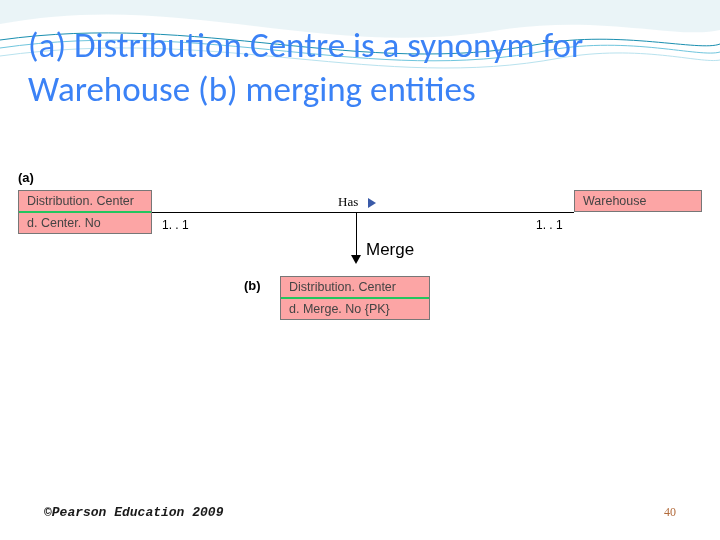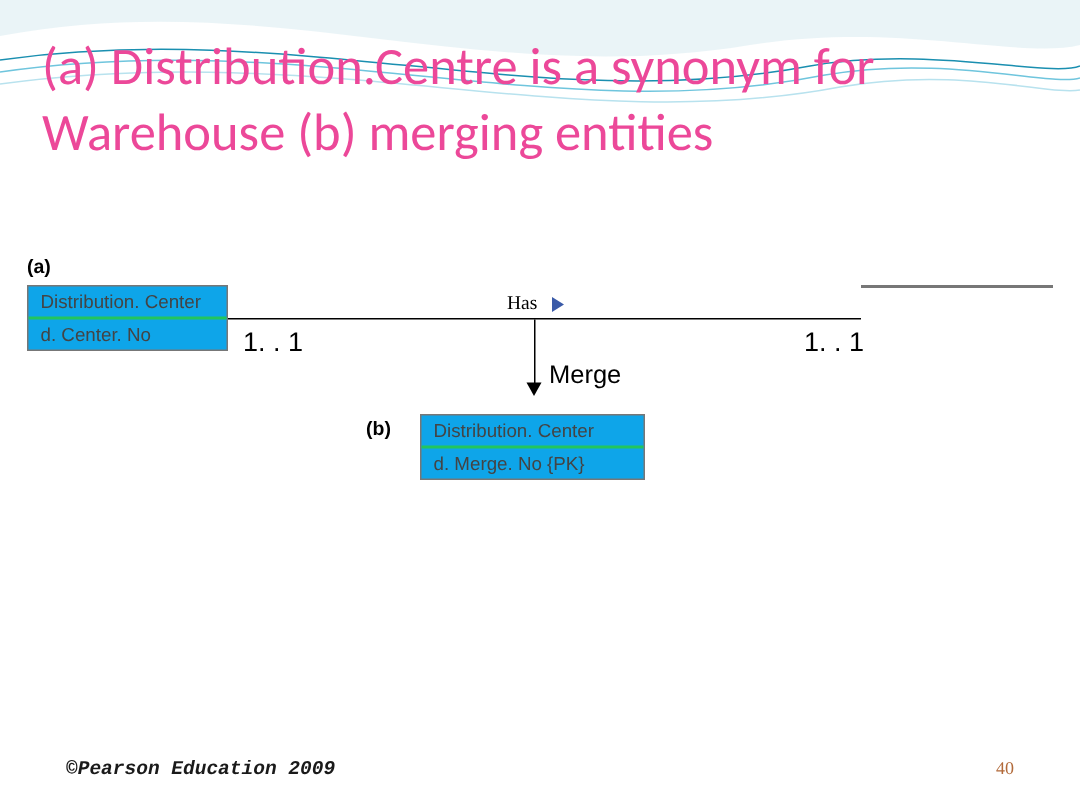--- a/index.html
+++ b/index.html
@@ -17,56 +17,56 @@
     width: 720px; height: 120px;
     pointer-events: none;
   }
   .title {
     position: absolute;
     top: 24px;
     left: 28px;
     right: 28px;
     font-size: 35px;
     line-height: 1.25;
-    color: #ec4899;
+    color: #3b82f6;
     font-weight: 400;
     font-family: Calibri, 'Segoe UI', sans-serif;
   }
   .diagram-area {
     position: absolute;
     top: 170px;
     left: 18px;
     right: 18px;
     font-family: Arial, Helvetica, sans-serif;
     font-size: 12px;
     color: #000;
   }
   .label-a, .label-b {
     font-weight: bold;
     font-size: 13px;
     position: absolute;
   }
   .entity {
     position: absolute;
     border: 1px solid #777;
-    background: #0ea5e9;
+    background: #fca5a5;
   }
   .entity .row {
     padding: 3px 8px;
     font-size: 12.5px;
     color: #444;
   }
   .entity .row + .row { border-top: 2px solid #22c55e; }
   .line {
     position: absolute;
     background: #000;
   }
   .mult {
     position: absolute;
-    font-size: 18px;
+    font-size: 12px;
   }
   .has-label {
     position: absolute;
     font-size: 13px;
   }
   .tri {
     position: absolute;
     width: 0; height: 0;
   }
   .merge-label {
@@ -107,20 +107,21 @@
 <div class="diagram-area">
 
   <div class="label-a" style="left:0; top:0;">(a)</div>
 
   <div class="entity" style="left:0; top:20px; width:134px;">
     <div class="row">Distribution. Center</div>
     <div class="row">d. Center. No</div>
   </div>
 
   <div class="entity" style="left:556px; top:20px; width:128px;">
+    <div class="row">Warehouse</div>
   </div>
 
   <div class="line" style="left:134px; top:42px; width:422px; height:1px;"></div>
 
   <div class="mult" style="left:144px; top:48px;">1. . 1</div>
   <div class="mult" style="left:518px; top:48px;">1. . 1</div>
 
   <div class="has-label" style="left:320px; top:24px;font-family:Liberation Serif, serif;">Has</div>
   <div class="tri" style="left:350px; top:28px; border-left:8px solid #3a5aa8; border-top:5px solid transparent; border-bottom:5px solid transparent;"></div>
 

